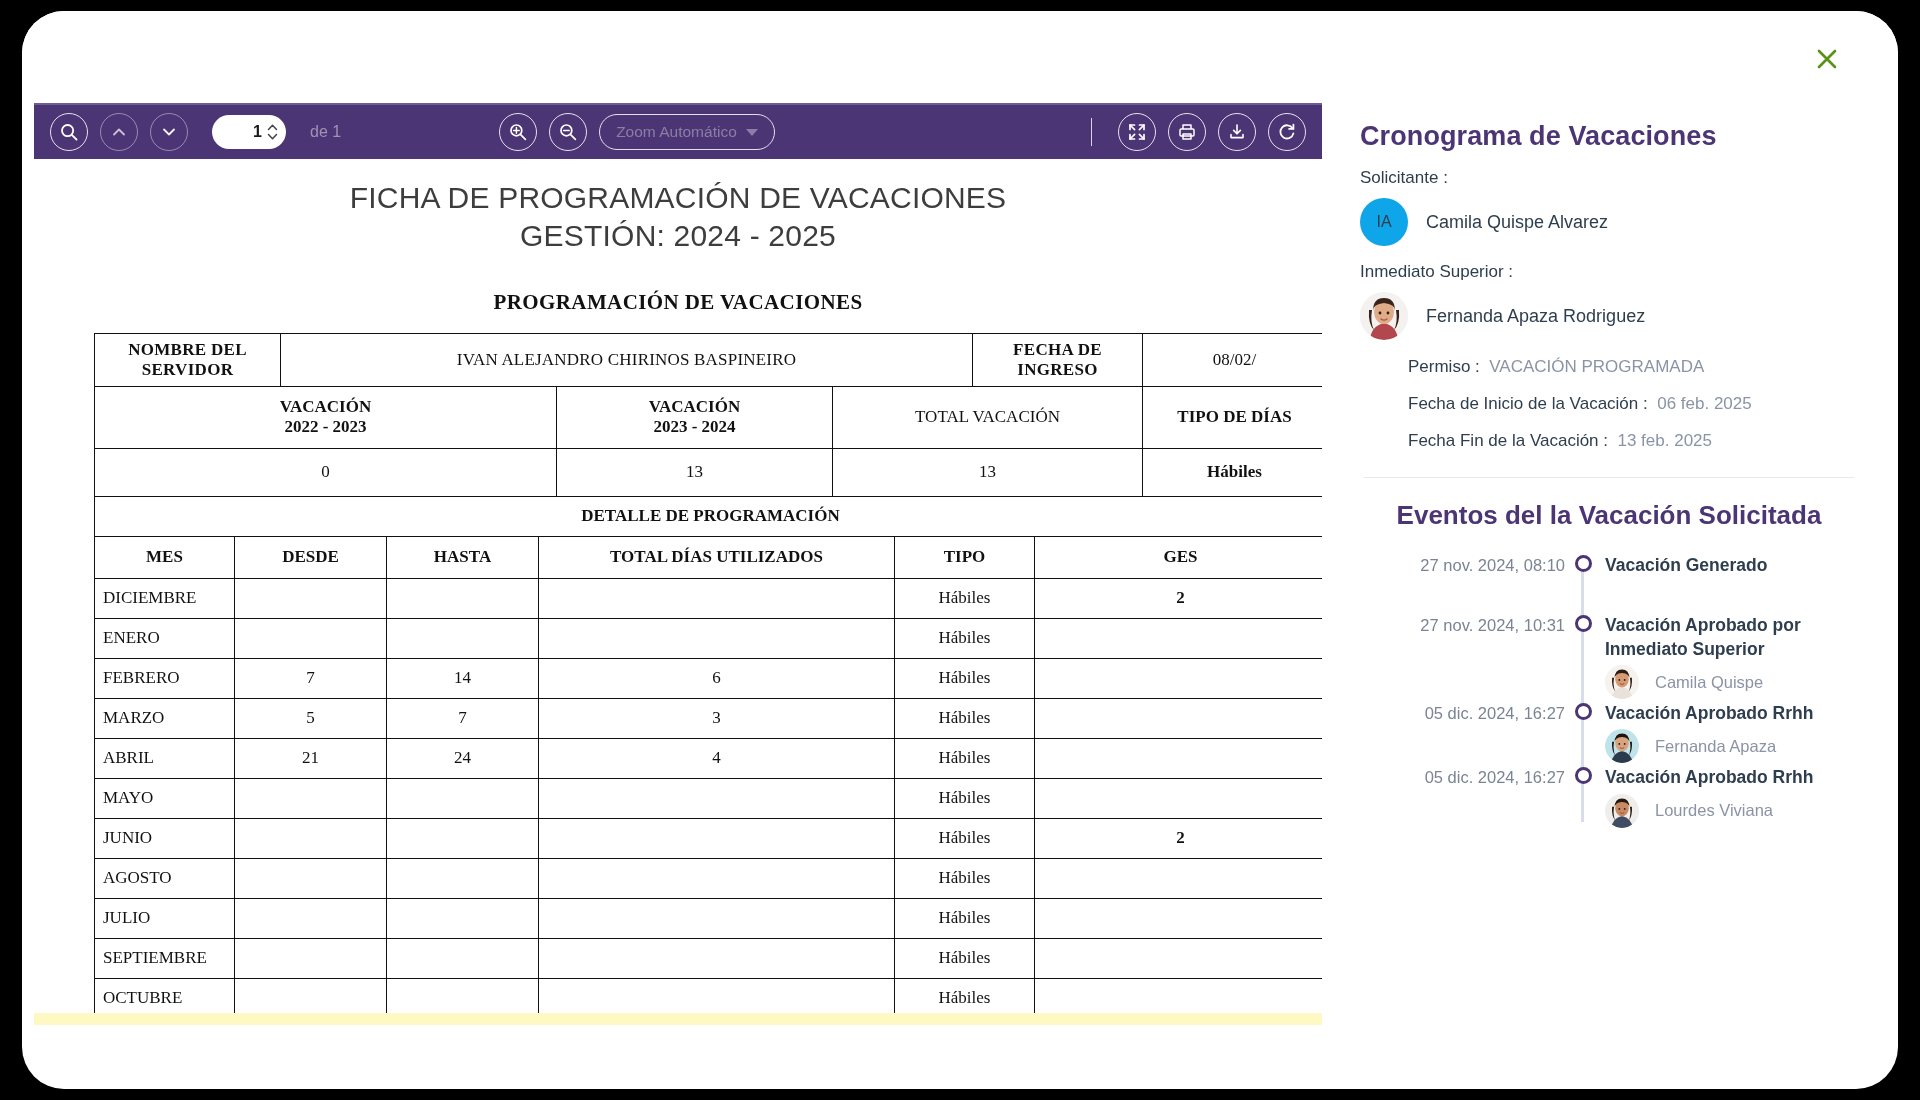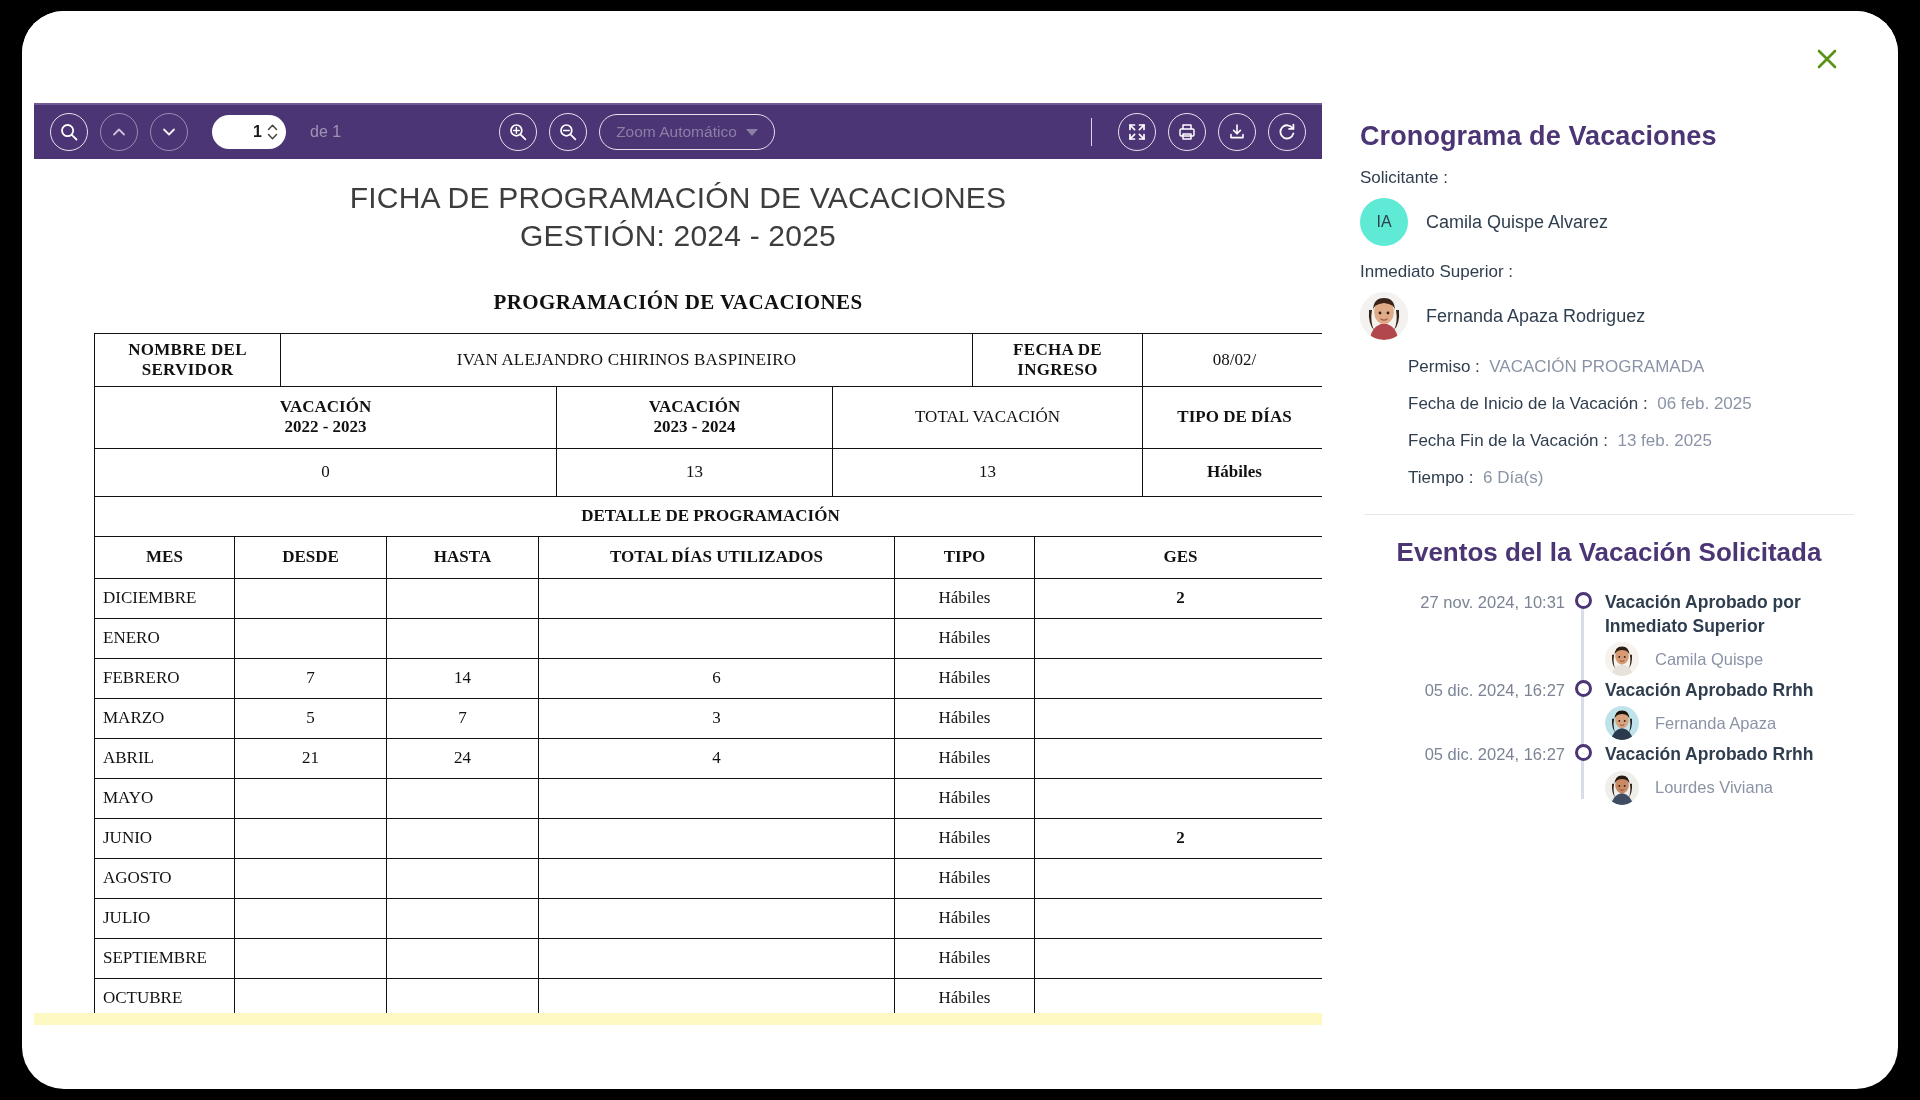--- a/index.html
+++ b/index.html
@@ -173,21 +173,21 @@
     font-size: 27px; font-weight: bold;
     margin-top: 8px;
     letter-spacing: .1px;
   }
   .fld { margin-top: 16px; color: #2f3e4e; font-size: 17px; }
   .fld-label { color: #2f3e4e; }
   .fld-val { color: #8a94a6; }
   .person-row { display:flex; align-items:center; gap: 18px; margin-top: 10px; }
   .avatar-initials {
     width: 48px; height: 48px; border-radius: 50%;
-    background: #5eead4; color: #2f3e4e;
+    background: #0ea5e9; color: #2f3e4e;
     display:flex; align-items:center; justify-content:center;
     font-size: 16px; flex: 0 0 auto;
   }
   .avatar-photo {
     width: 48px; height: 48px; border-radius: 50%;
     flex: 0 0 auto; overflow: hidden; background:#f3f3f3;
   }
   .avatar-photo svg { display:block; }
   .person-name { font-size: 18px; color: #2f3e4e; }
   .line-item { margin-top: 17px; font-size: 17px; margin-left: 48px; }
@@ -536,32 +536,37 @@
         &nbsp;<span class="fld-val">VACACIÓN PROGRAMADA</span>
       </div>
       <div class="line-item">
         <span class="fld-label">Fecha de Inicio de la Vacación :</span>
         &nbsp;<span class="fld-val">06 feb. 2025</span>
       </div>
       <div class="line-item">
         <span class="fld-label">Fecha Fin de la Vacación :</span>
         &nbsp;<span class="fld-val">13 feb. 2025</span>
       </div>
-      <div class="line-item">
-        <span class="fld-label">Tiempo :</span>
-        &nbsp;<span class="fld-val">6 Día(s)</span>
-      </div>
 
       <div class="divider"></div>
 
       <div class="events-title">Eventos del la Vacación Solicitada</div>
 
       <div class="timeline">
         <span class="tl-line"></span>
         <div id="timeline-items">
+            <div class="tl-item">
+              <div class="tl-time">27 nov. 2024, 08:10</div>
+              <div class="tl-dot-col">
+                <div class="tl-dot"></div>
+              </div>
+              <div class="tl-body">
+                <div class="tl-label">Vacación Generado</div>
+              </div>
+            </div>
             <div class="tl-item">
               <div class="tl-time">27 nov. 2024, 10:31</div>
               <div class="tl-dot-col">
                 <div class="tl-dot"></div>
               </div>
               <div class="tl-body">
                 <div class="tl-label">Vacación Aprobado por Inmediato Superior</div>
                 <div class="tl-actor">
                   <span class="avatar-photo">
                     <svg width="34" height="34" viewBox="0 0 48 48">

